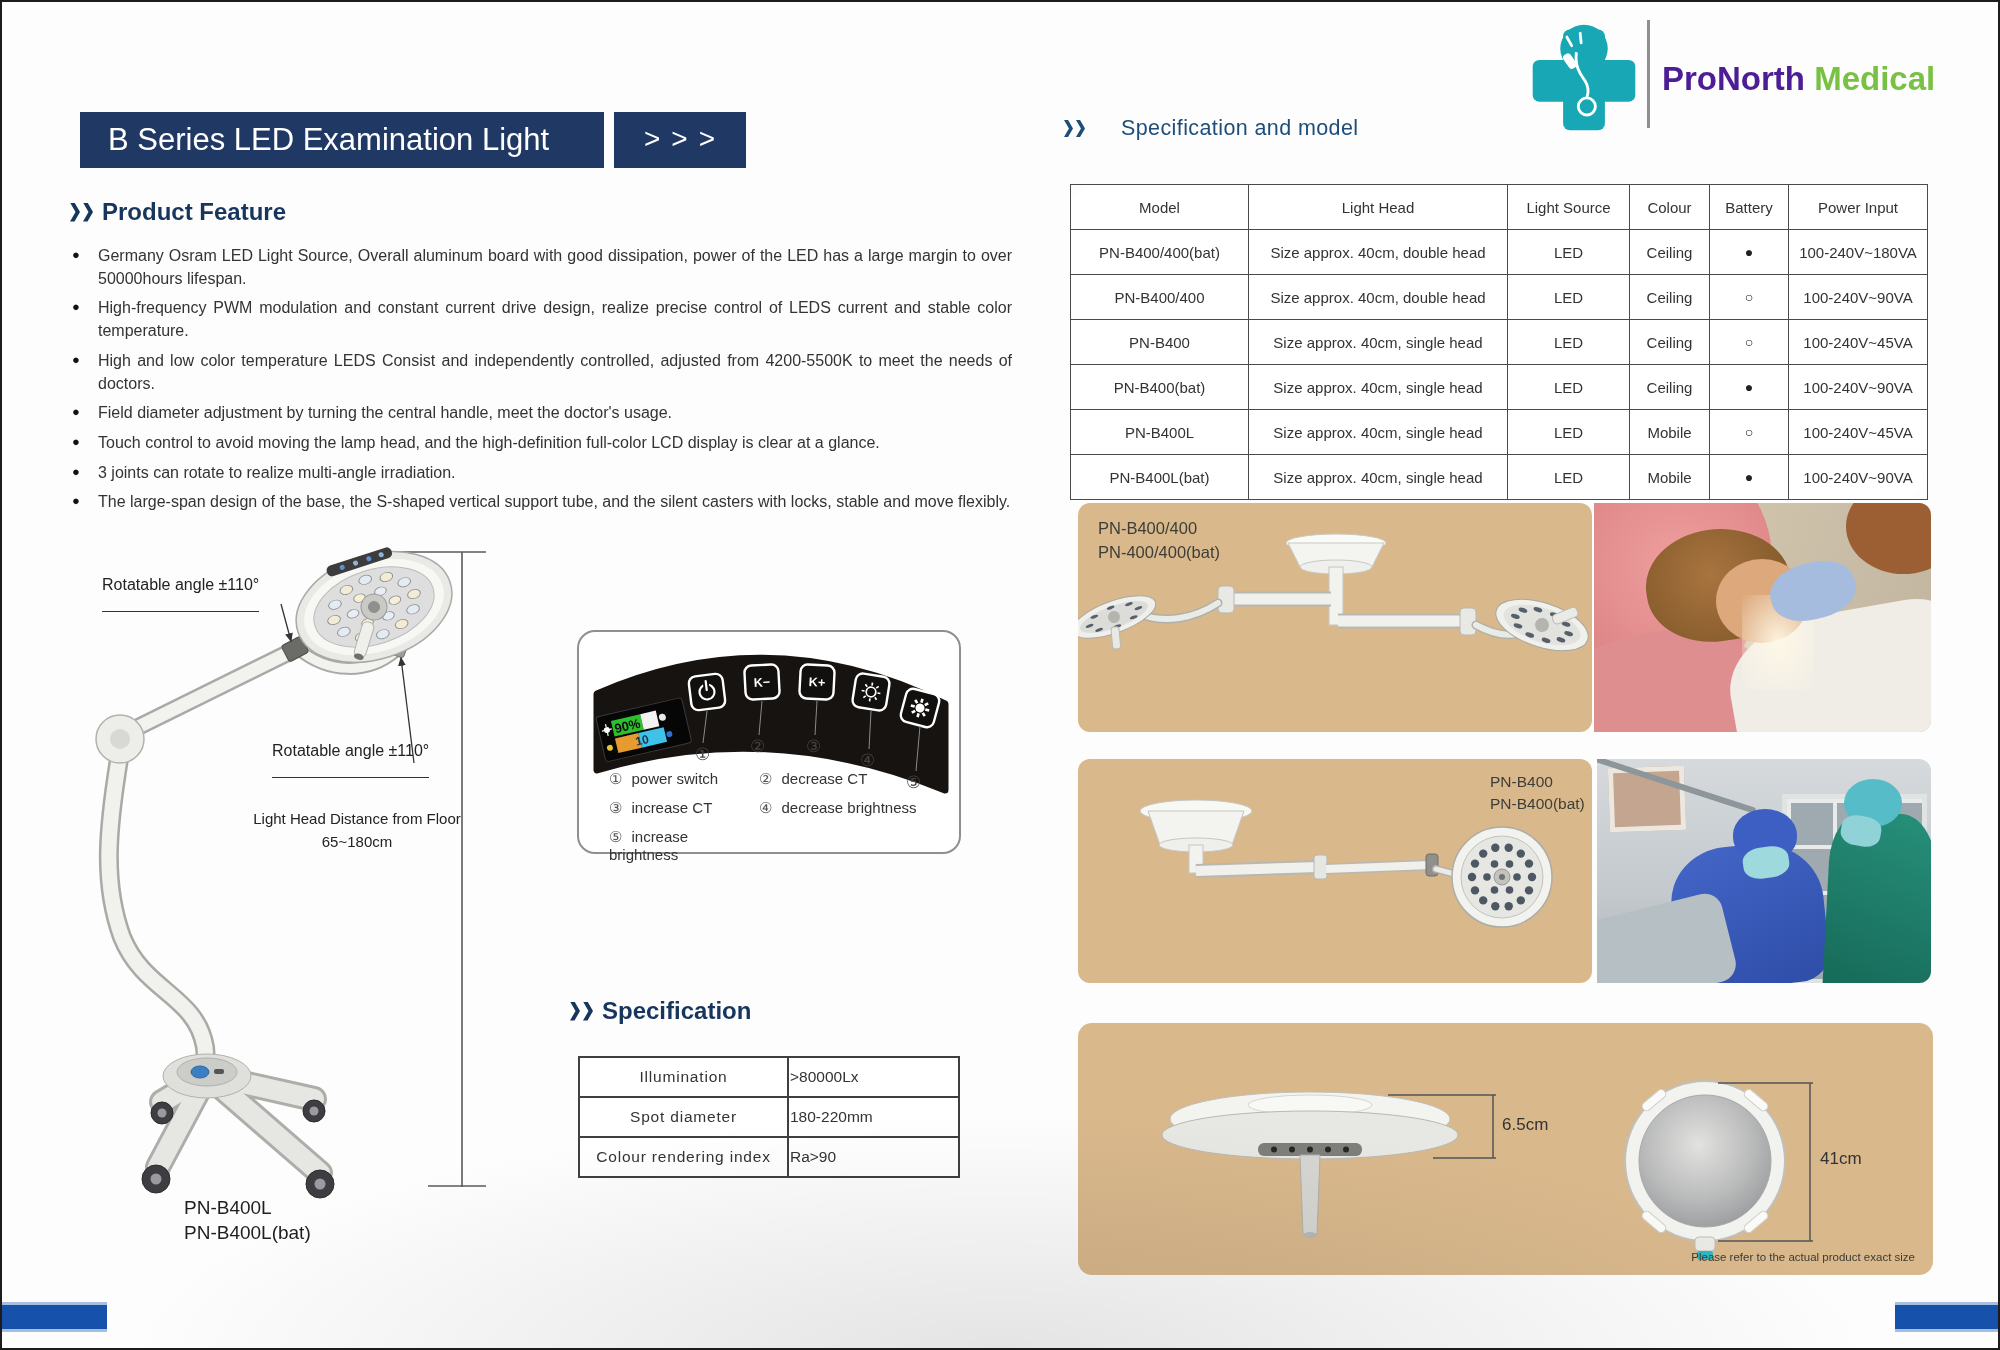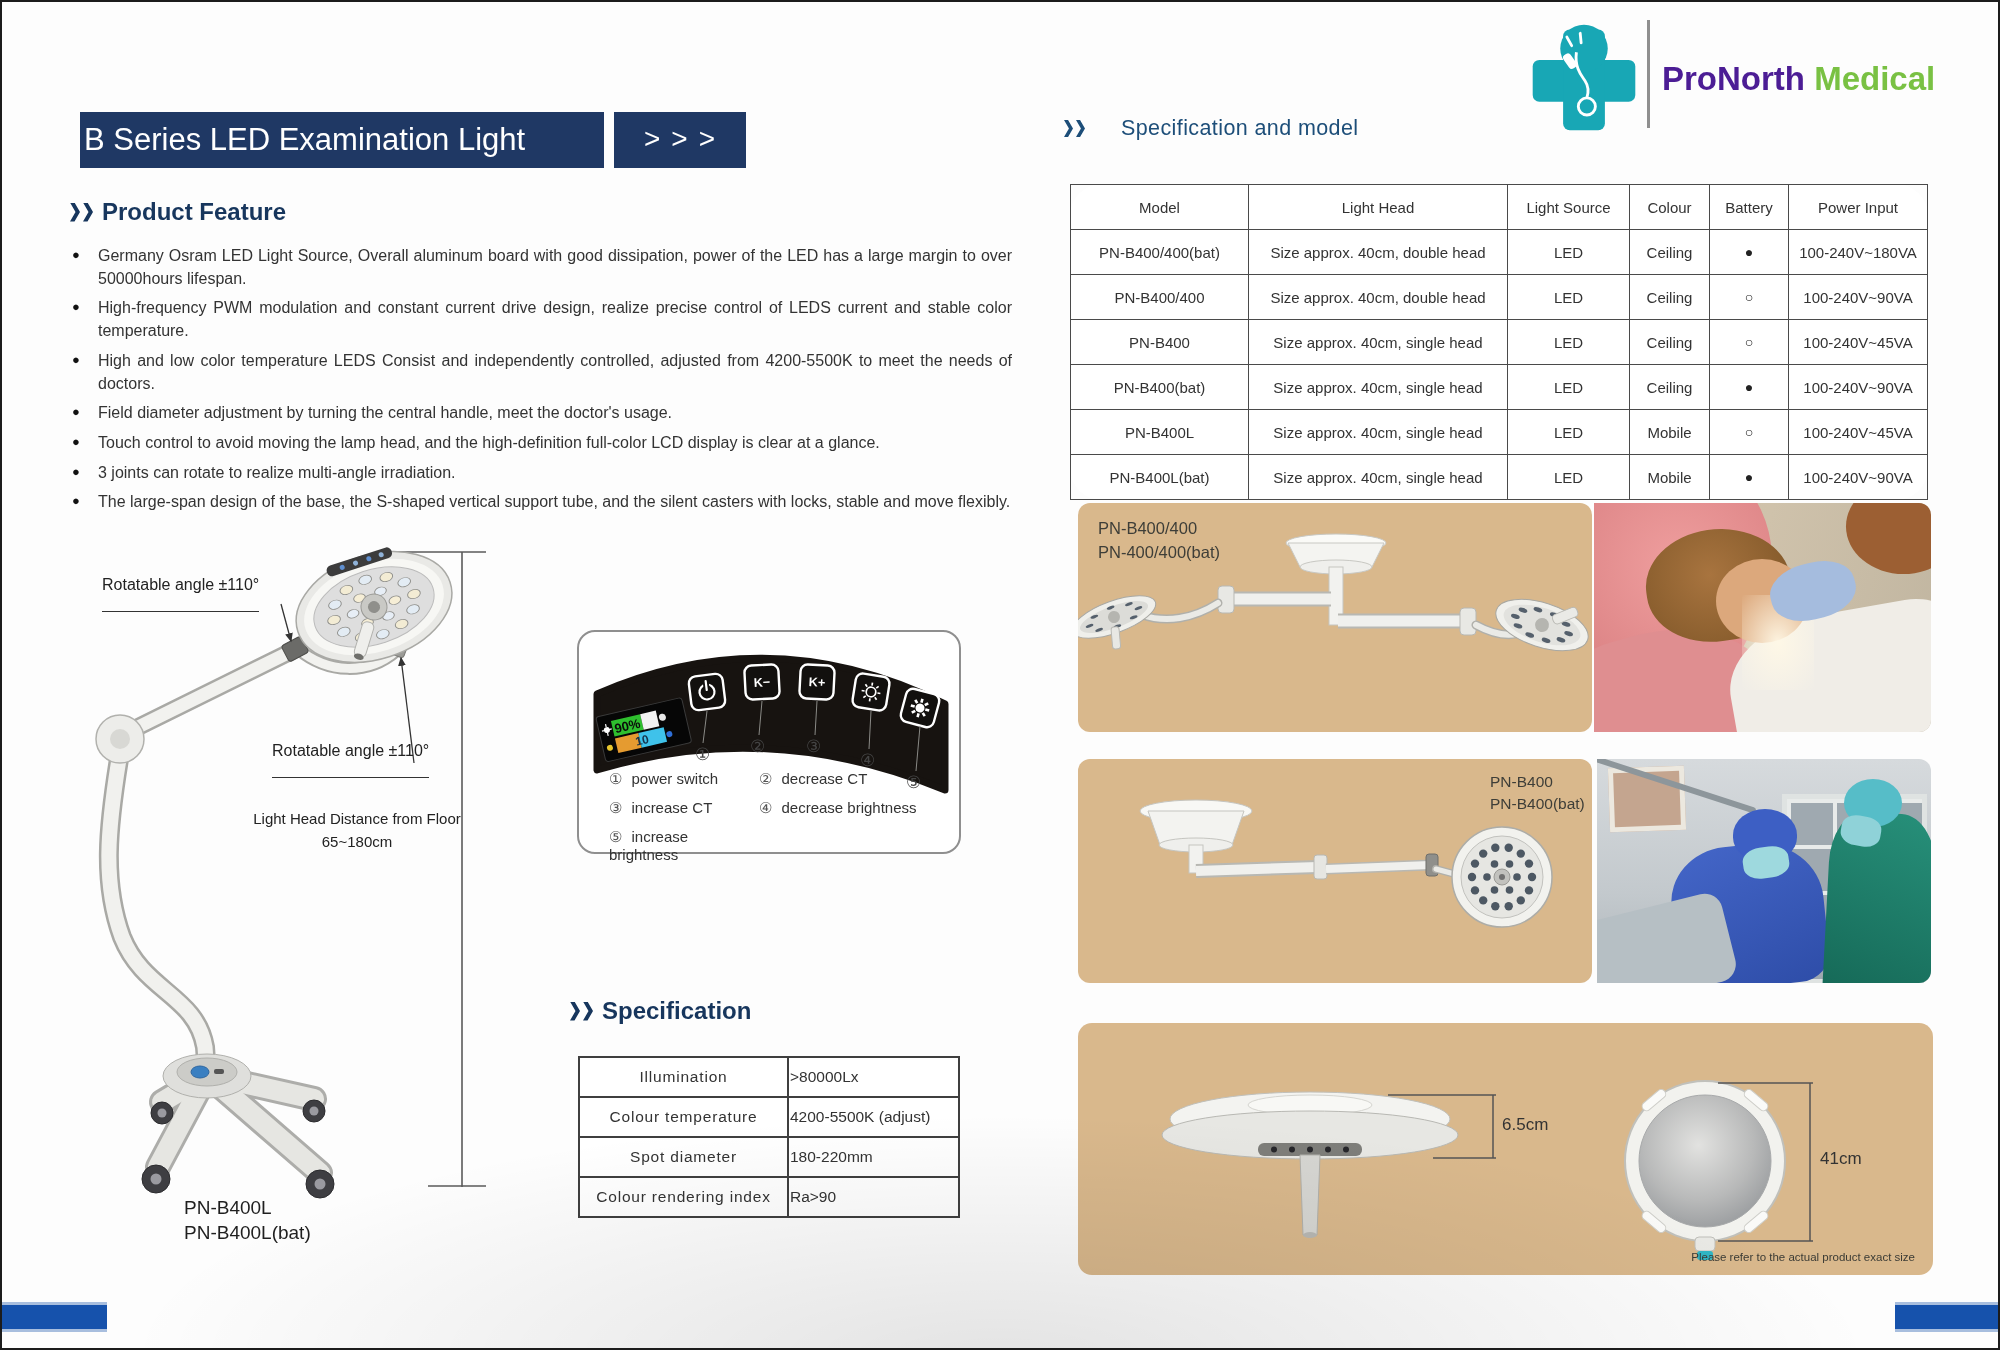--- a/index.html
+++ b/index.html
@@ -4,21 +4,21 @@
 <style>
   html,body{margin:0;padding:0;background:#e8e8e8;}
   .abs{position:absolute;}
   .page{position:relative;width:2000px;height:1350px;background:#fdfdfd;border:2px solid #1c1c1c;
         box-sizing:border-box;font-family:"Liberation Sans",sans-serif;overflow:hidden;}
   .page::after{content:'';position:absolute;left:140px;right:140px;bottom:0;height:230px;
         background:radial-gradient(ellipse at 50% 105%, rgba(0,0,0,0.10), rgba(0,0,0,0) 72%);pointer-events:none;}
 
   
   .title-main{left:78px;top:110px;width:524px;height:56px;background:#1f3864;color:#fff;
-        font-size:31px;line-height:56px;padding-left:4px;box-sizing:border-box;white-space:nowrap;}
+        font-size:31px;line-height:56px;padding-left:28px;box-sizing:border-box;white-space:nowrap;}
   .title-arrows{left:612px;top:110px;width:132px;height:56px;background:#1f3864;color:#fff;
         font-size:28px;line-height:54px;text-align:center;letter-spacing:11px;padding-left:10px;box-sizing:border-box;}
 
   
   .logo{left:1518px;top:6px;width:475px;height:128px;}
   .logo-divider{left:127px;top:12px;width:3px;height:108px;background:#8f8f8f;}
   .logo-text{left:142px;top:52px;font-size:33px;font-weight:bold;white-space:nowrap;}
   .logo-primary{color:#4c1d95;}
   .logo-secondary{color:#79c143;}
 
@@ -347,24 +347,20 @@
         <span class="chev"></span>
         <span class="chev"></span>
       </span>
     <span class="heading-text">Specification</span>
   </div>
   <table class="abs spec-table">
     <tbody>
         <tr>
           <td class="lab">Illumination</td>
           <td class="val">&gt;80000Lx</td>
-        </tr>
-        <tr>
-          <td class="lab">Colour temperature</td>
-          <td class="val">4200-5500K (adjust)</td>
         </tr>
         <tr>
           <td class="lab">Spot diameter</td>
           <td class="val">180-220mm</td>
         </tr>
         <tr>
           <td class="lab">Colour rendering index</td>
           <td class="val">Ra&gt;90</td>
         </tr>
       </tbody>

